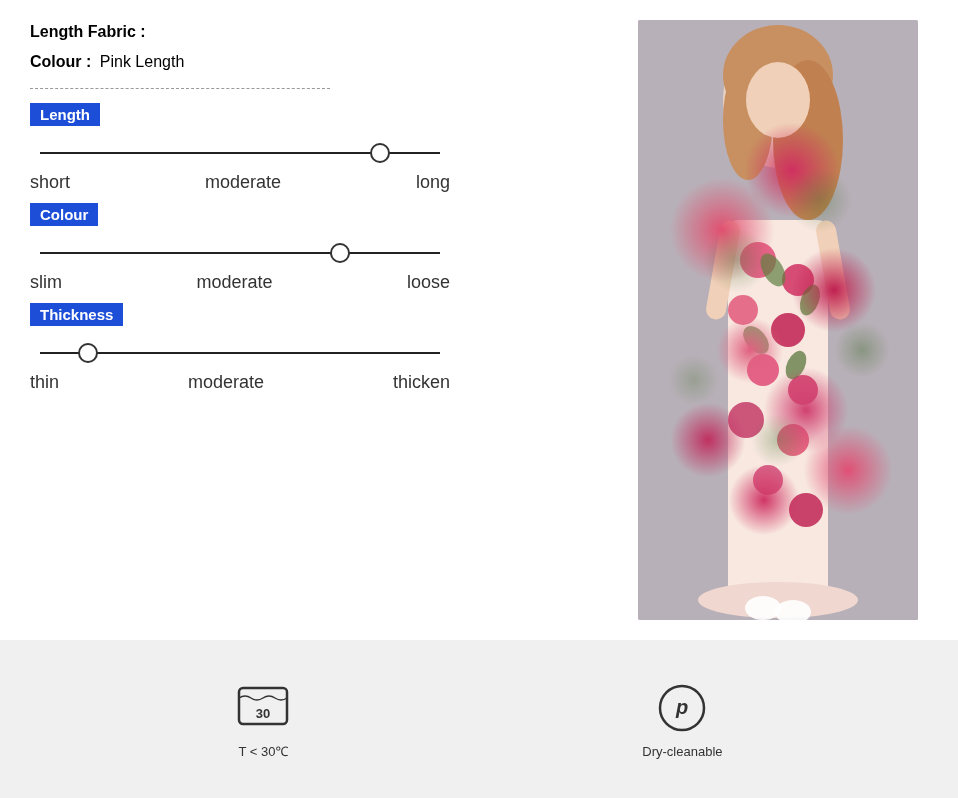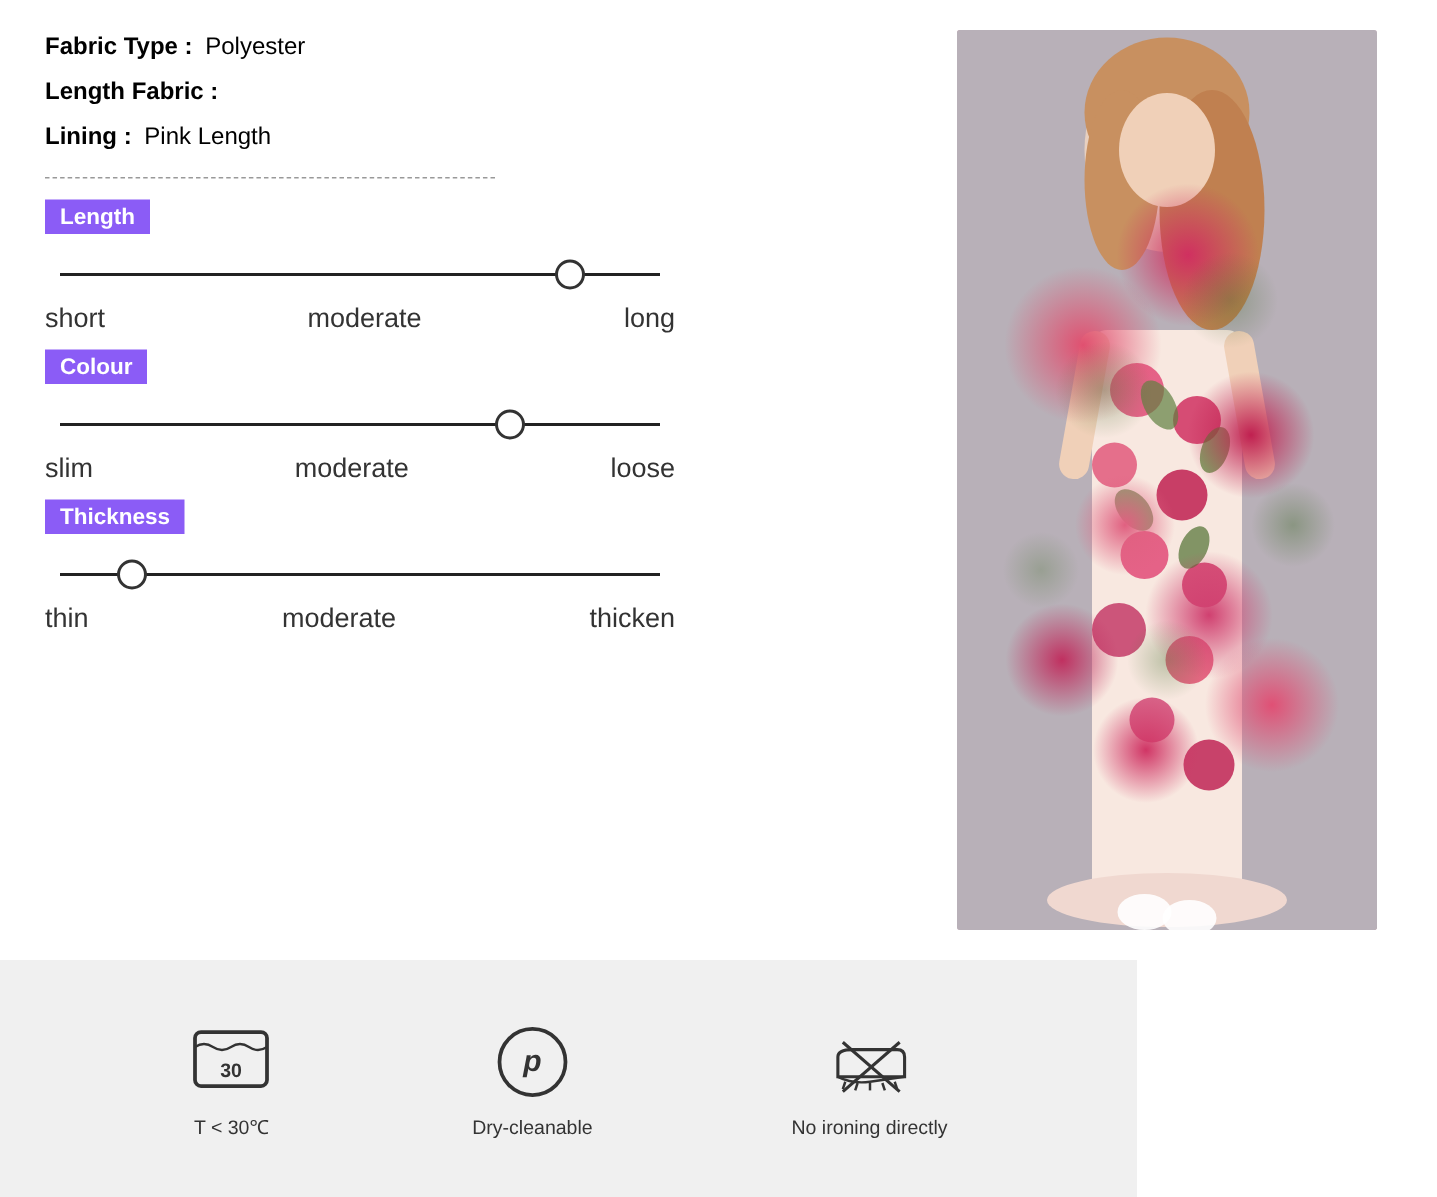--- a/index.html
+++ b/index.html
@@ -53,21 +53,21 @@
       margin: 14px 0;
       width: 300px;
     }
 
     .slider-section {
       margin-bottom: 10px;
     }
 
     .slider-label {
       display: inline-block;
-      background: #8b5cf6;
+      background: #1d4ed8;
       color: #fff;
       font-size: 15px;
       font-weight: bold;
       padding: 3px 10px;
       margin-bottom: 12px;
     }
 
     .slider-track-container {
       position: relative;
       width: 420px;
@@ -105,21 +105,21 @@
       padding: 0 0px;
     }
 
     .slider-labels span {
       text-align: center;
     }
 
     
     .care-section {
       background: #f0f0f0;
-      width: 758px;
+      width: 958px;
       height: 158px;
       display: flex;
       align-items: center;
       justify-content: space-around;
       padding: 0 60px;
     }
 
     .care-item {
       display: flex;
       flex-direction: column;
@@ -182,29 +182,25 @@
   </style>
 </head>
 <body>
 
 <div class="main-container">
 
   <div class="left-panel">
 
     <div class="fabric-info">
       <div class="fabric-row">
-        <span class="label">Fabric Type :</span>
-        <span class="value">Polyester</span>
-      </div>
-      <div class="fabric-row">
         <span class="label">Length Fabric :</span>
         <span class="value"></span>
       </div>
       <div class="fabric-row">
-        <span class="label">Lining :</span>
+        <span class="label">Colour :</span>
         <span class="value">Pink Length</span>
       </div>
     </div>
 
     <hr class="divider">
 
     <div class="slider-section">
       <div class="slider-label">Length</div>
       <div class="slider-track-container">
         <div class="slider-track"></div>
@@ -307,33 +303,14 @@
   <div class="care-item">
     <div class="care-icon">
       <svg width="56" height="52" viewBox="0 0 56 52" xmlns="http://www.w3.org/2000/svg">
         <circle cx="28" cy="26" r="22" fill="none" stroke="#333" stroke-width="2.5"></circle>
         <text x="28" y="32" text-anchor="middle" font-size="20" font-style="italic" font-weight="bold" fill="#333">p</text>
       </svg>
     </div>
     <span class="care-label">Dry-cleanable</span>
   </div>
 
-  <div class="care-item">
-    <div class="care-icon">
-      <svg width="68" height="52" viewBox="0 0 68 52" xmlns="http://www.w3.org/2000/svg">
-
-        <path d="M8,38 L8,22 Q8,16 20,16 L56,16 Q62,16 62,22 L62,38 Z" fill="none" stroke="#333" stroke-width="2.5"></path>
-
-        <path d="M8,38 Q20,44 34,42 Q48,40 62,38" fill="none" stroke="#333" stroke-width="2"></path>
-        <line x1="14" y1="42" x2="12" y2="48" stroke="#333" stroke-width="2"></line>
-        <line x1="24" y1="43" x2="22" y2="49" stroke="#333" stroke-width="2"></line>
-        <line x1="34" y1="43" x2="34" y2="49" stroke="#333" stroke-width="2"></line>
-        <line x1="44" y1="43" x2="46" y2="49" stroke="#333" stroke-width="2"></line>
-        <line x1="54" y1="42" x2="56" y2="48" stroke="#333" stroke-width="2"></line>
-
-        <line x1="12" y1="10" x2="58" y2="50" stroke="#333" stroke-width="2.5"></line>
-        <line x1="58" y1="10" x2="12" y2="50" stroke="#333" stroke-width="2.5"></line>
-      </svg>
-    </div>
-    <span class="care-label">No ironing directly</span>
-  </div>
 
 </div>
 
 </body></html>

